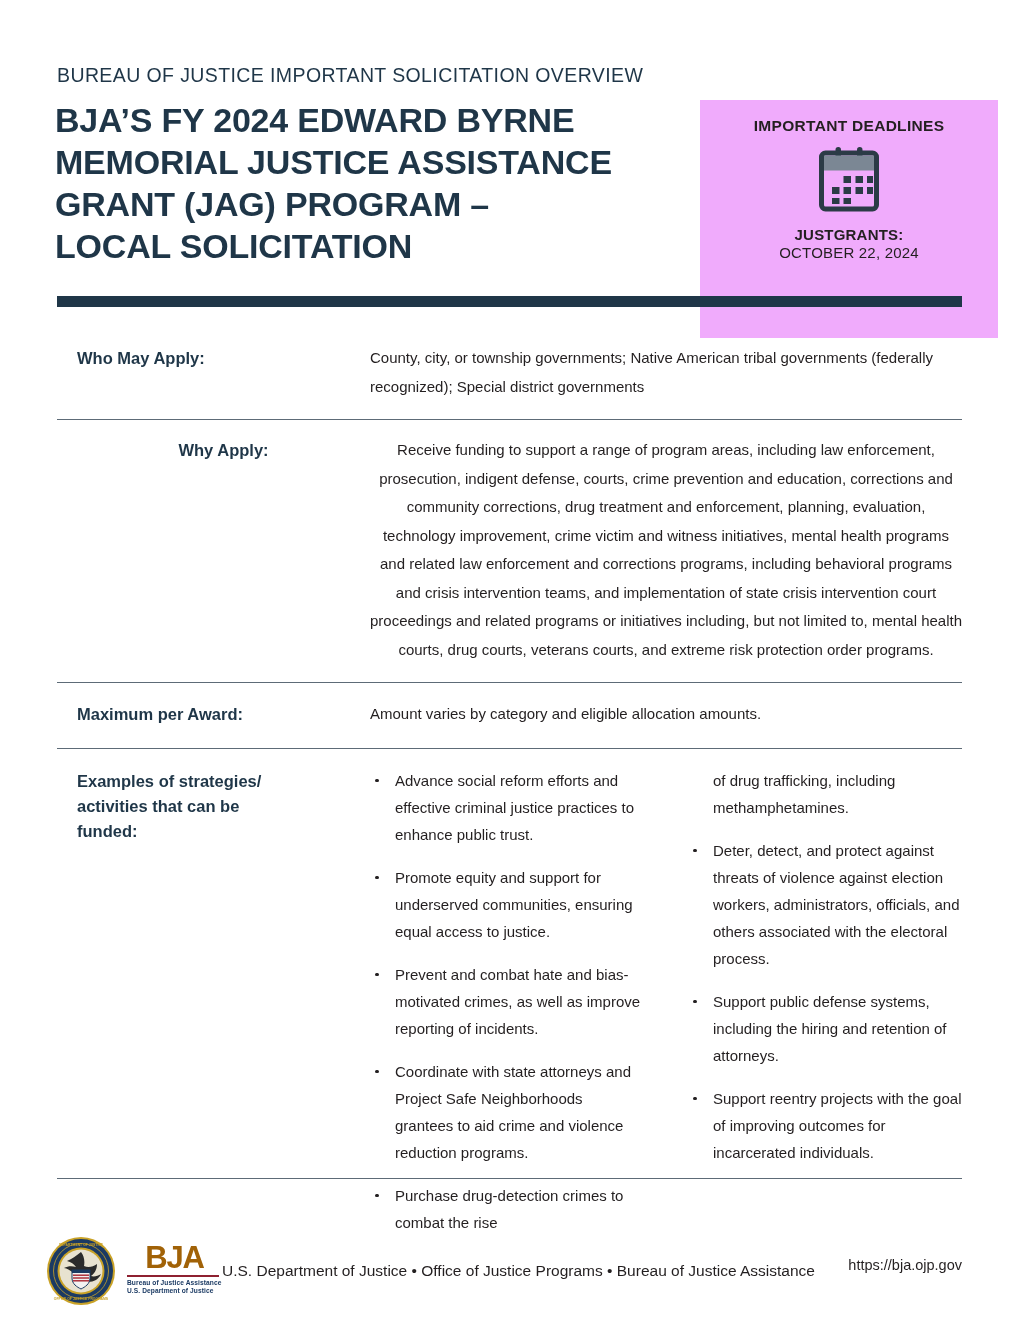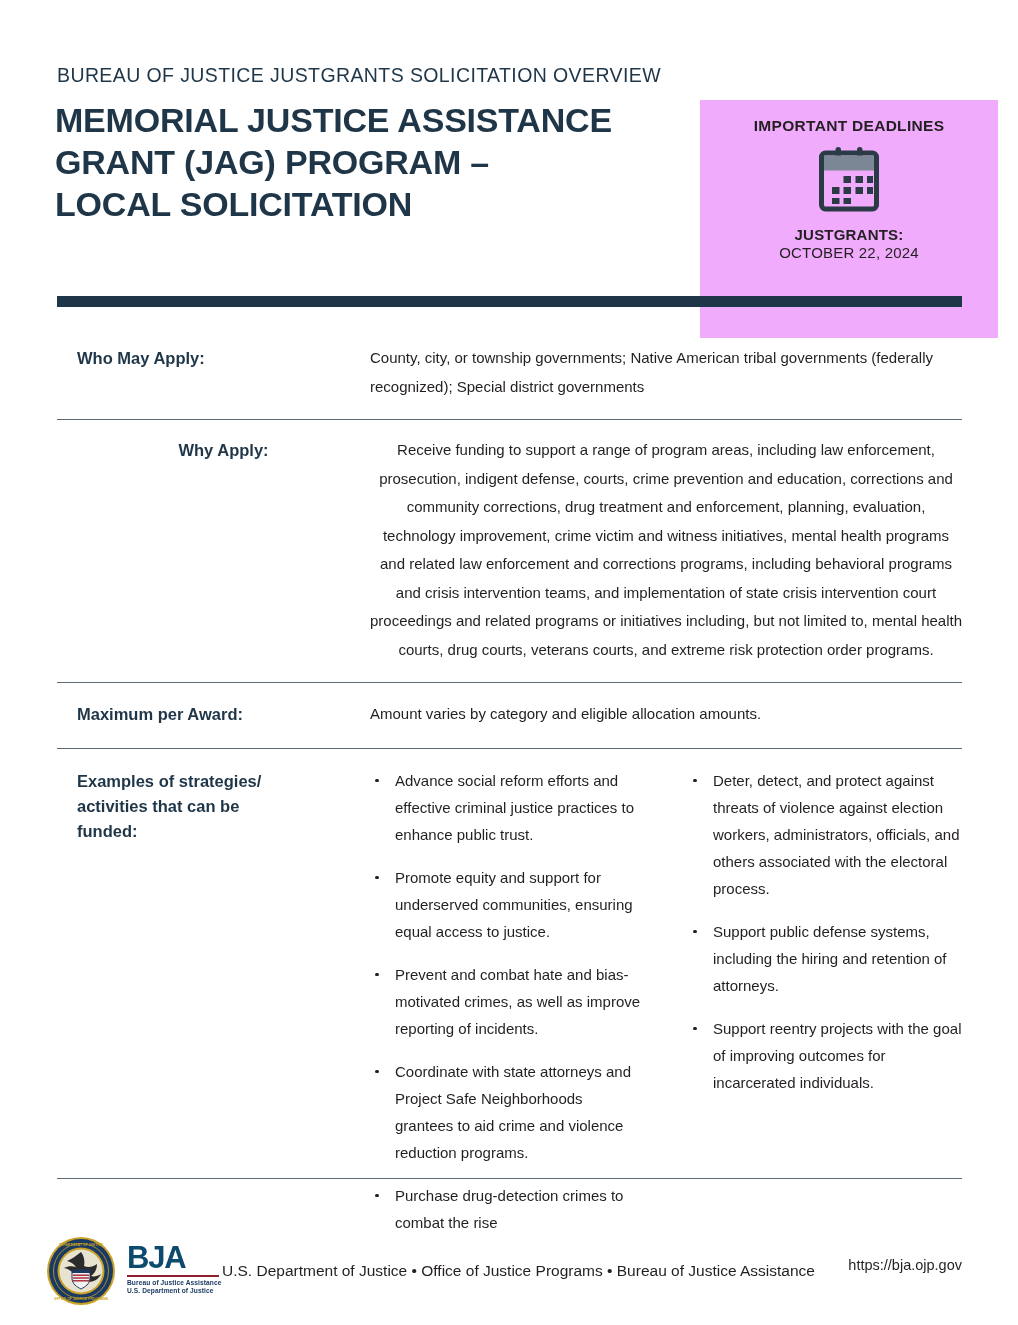--- a/index.html
+++ b/index.html
@@ -198,24 +198,25 @@
   .bja-logo {
     position: absolute;
     left: 127px;
     top: 10px;
     width: 95px;
     height: 58px;
   }
   .bja-word {
     font-size: 31px;
     font-weight: 700;
-    color: #0c4a6e;
+    color: #a16207;
     letter-spacing: -1.2px;
     line-height: 32px;
     font-family: "Liberation Sans", sans-serif;
+    text-align: center;
   }
   .bja-rule {
     width: 92px;
     height: 1.5px;
     background: #8e2030;
     margin: 1px 0 2px 0;
   }
   .bja-sub {
     font-size: 6.6px;
     font-weight: 700;
@@ -242,23 +243,24 @@
     color: #231f20;
   }
 </style>
 </head>
 <body>
 
 <div class="page">
 
   <div class="header">
 
-    <div class="eyebrow">BUREAU OF JUSTICE JUSTGRANTS SOLICITATION OVERVIEW</div>
+    <div class="eyebrow">BUREAU OF JUSTICE IMPORTANT SOLICITATION OVERVIEW</div>
 
     <div class="main-title">
+      <span class="tline">BJA’S FY 2024 EDWARD BYRNE</span>
       <span class="tline">MEMORIAL JUSTICE ASSISTANCE</span>
       <span class="tline">GRANT (JAG) PROGRAM –</span>
       <span class="tline">LOCAL SOLICITATION</span>
     </div>
 
     <div class="deadline-box">
       <div class="deadline-title">IMPORTANT DEADLINES</div>
 
       <div class="cal-wrap">
         <svg viewBox="0 0 74 74" width="74" height="74" aria-hidden="true">
@@ -332,20 +334,21 @@
               <li class="bulleted">Advance social reform efforts and effective criminal justice practices to enhance public trust.</li>
               <li class="bulleted">Promote equity and support for underserved communities, ensuring equal access to justice.</li>
               <li class="bulleted">Prevent and combat hate and bias-motivated crimes, as well as improve reporting of incidents.</li>
               <li class="bulleted">Coordinate with state attorneys and Project Safe Neighborhoods grantees to aid crime and violence reduction programs.</li>
               <li class="bulleted">Purchase drug-detection crimes to combat the rise</li>
             </ul>
           </div>
 
           <div class="bullet-col">
             <ul class="bullets">
+              <li class="nobullet">of drug trafficking, including methamphetamines.</li>
               <li class="bulleted">Deter, detect, and protect against threats of violence against election workers, administrators, officials, and others associated with the electoral process.</li>
               <li class="bulleted">Support public defense systems, including the hiring and retention of attorneys.</li>
               <li class="bulleted">Support reentry projects with the goal of improving outcomes for incarcerated individuals.</li>
             </ul>
           </div>
 
         </div>
       </div>
     </div>
 

